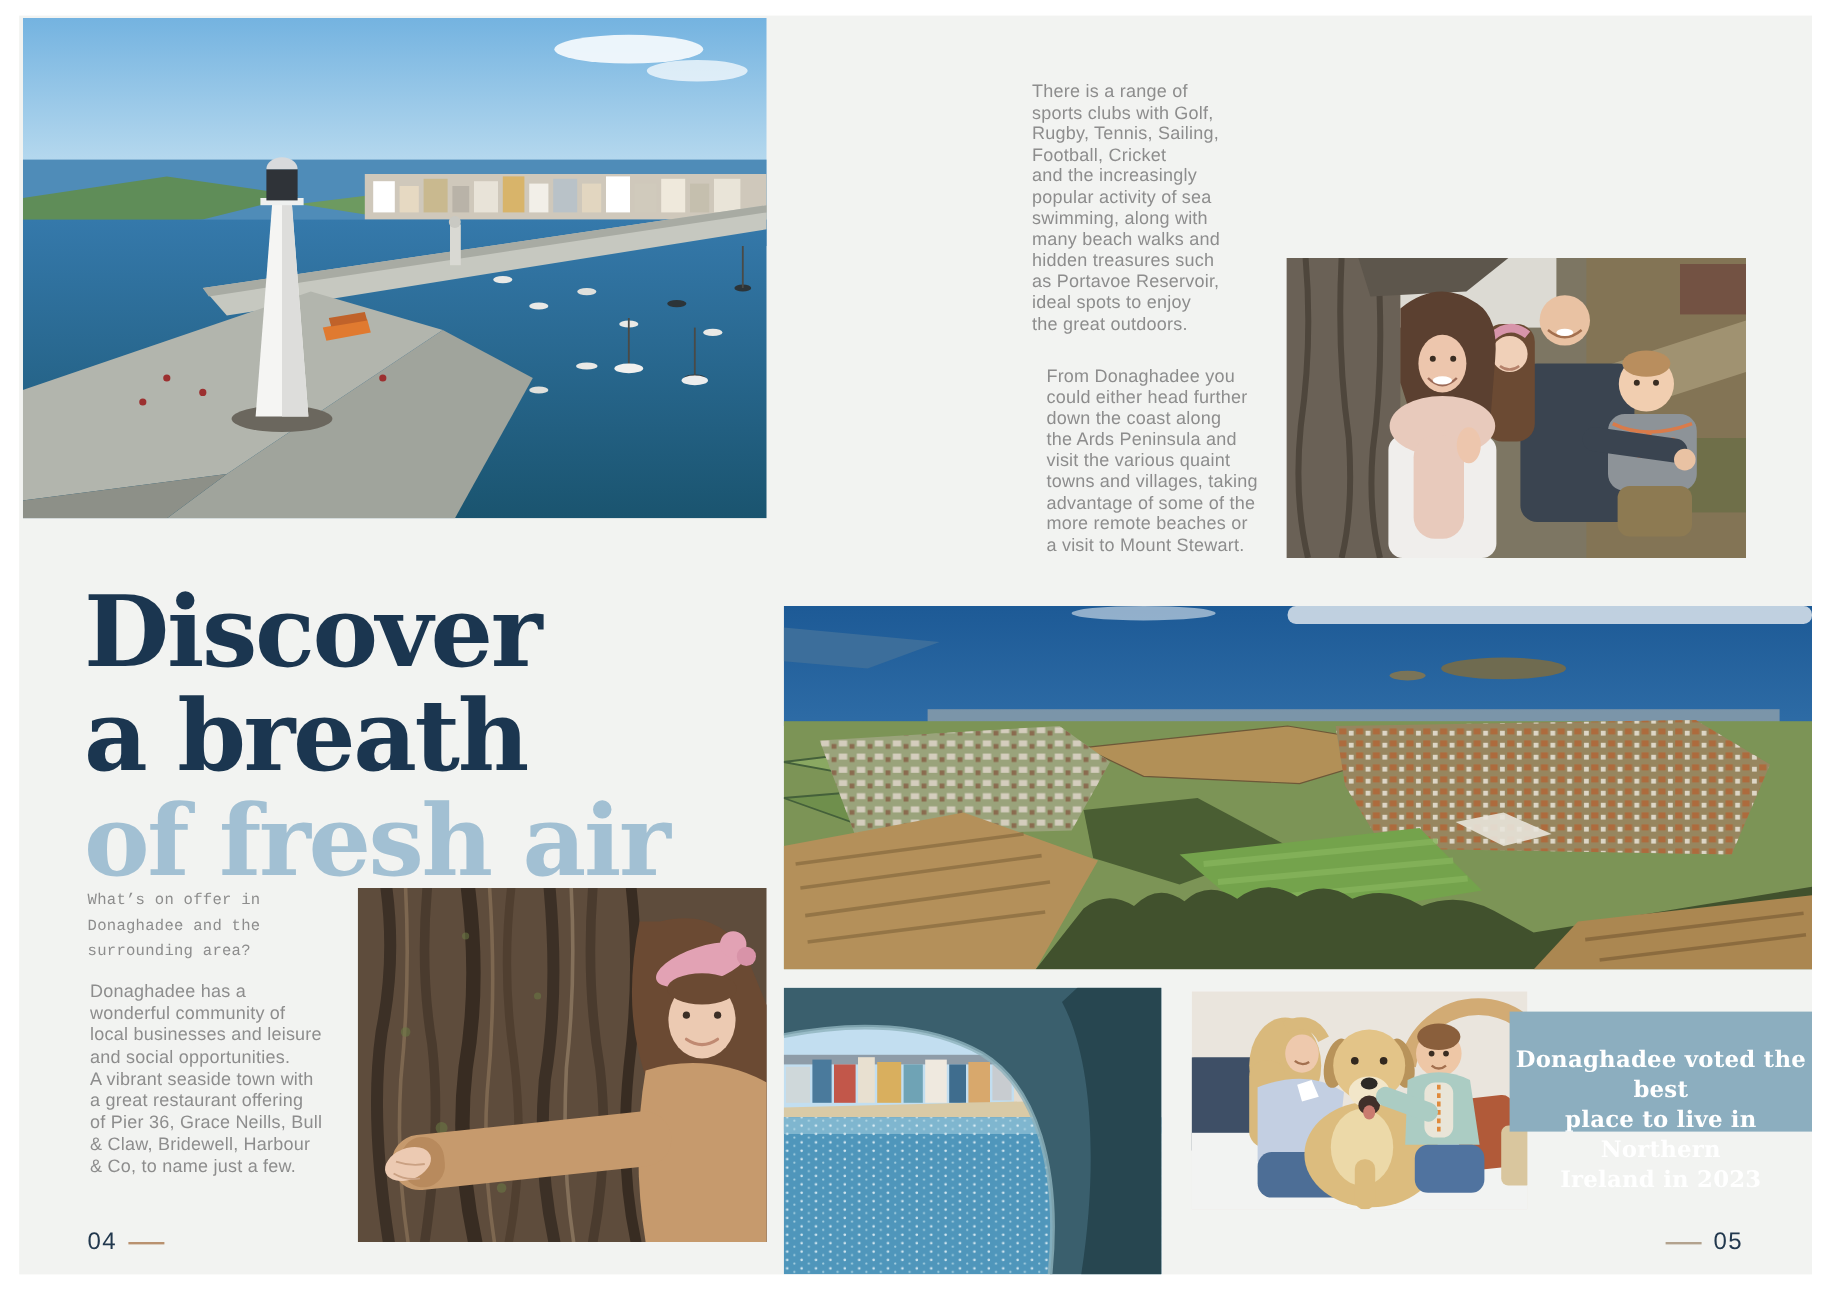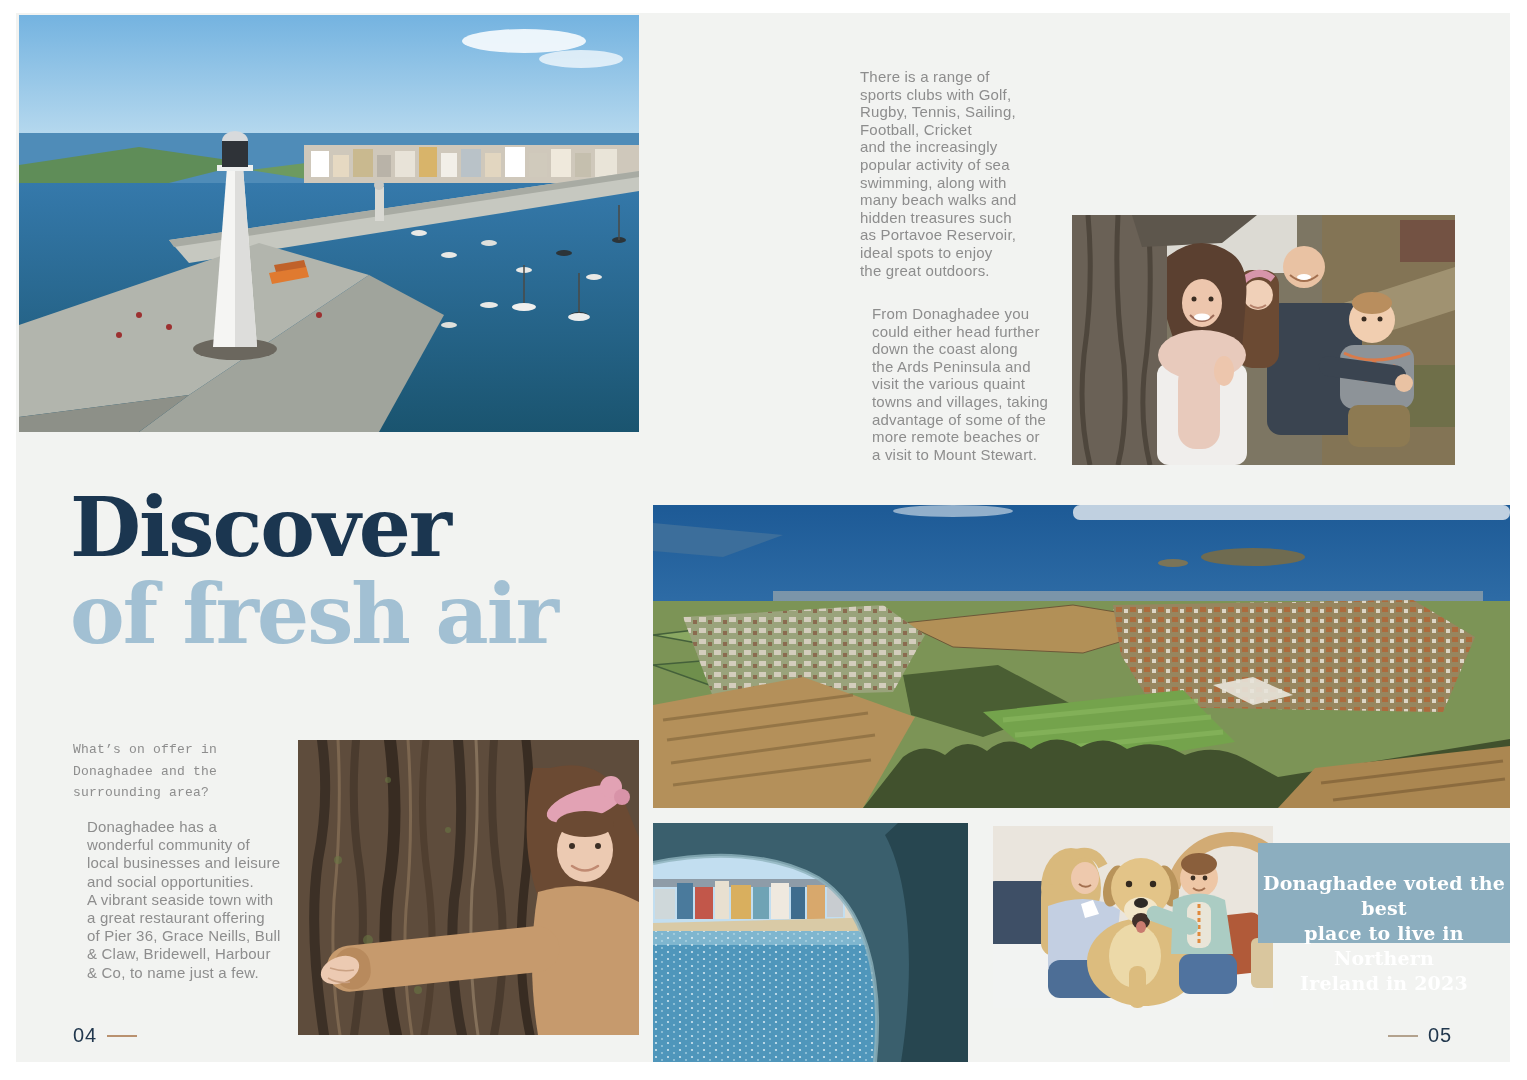--- a/index.html
+++ b/index.html
@@ -103,28 +103,29 @@
         <circle cx="120" cy="300" r="3"></circle>
           <circle cx="150" cy="312" r="3"></circle>
           <circle cx="100" cy="320" r="3"></circle>
           <circle cx="300" cy="300" r="3"></circle>
       </g>
     </svg>
   </div>
 
   <div class="abs headline" style="left:70px;top:452px;">
     <span>Discover</span>
+    <span>a breath</span>
     <span class="lt">of fresh air</span>
   </div>
 
   <div class="abs subhead" style="left:73px;top:739px;width:240px;">What’s on offer in
 Donaghadee and the
 surrounding area?</div>
 
-  <div class="abs bodytext" style="left:87px;top:818px;width:240px;line-height:18.2px;">Donaghadee has a
+  <div class="abs bodytext" style="left:75px;top:818px;width:240px;line-height:18.2px;">Donaghadee has a
 wonderful community of
 local businesses and leisure
 and social opportunities.
 A vibrant seaside town with
 a great restaurant offering
 of Pier 36, Grace Neills, Bull
 &amp; Claw, Bridewell, Harbour
 &amp; Co, to name just a few.</div>
 
   <div class="photo" style="left:298px;top:740px;width:341px;height:295px;">

